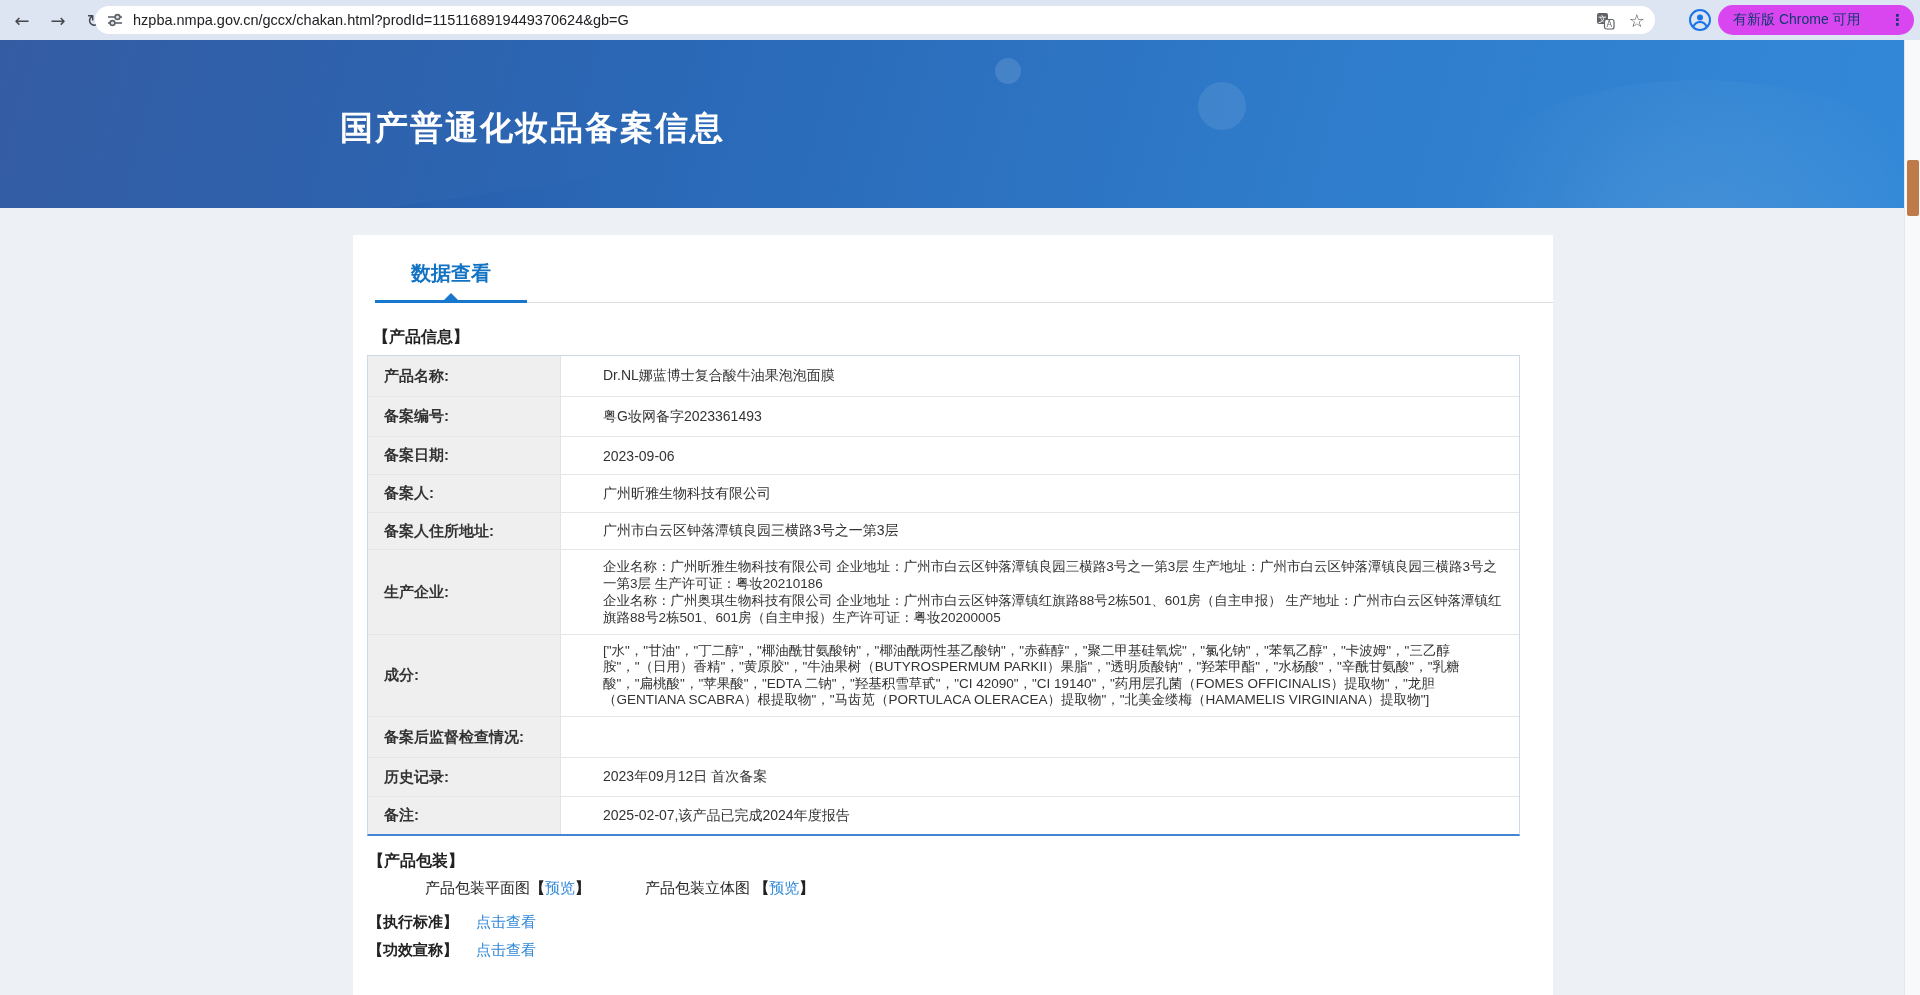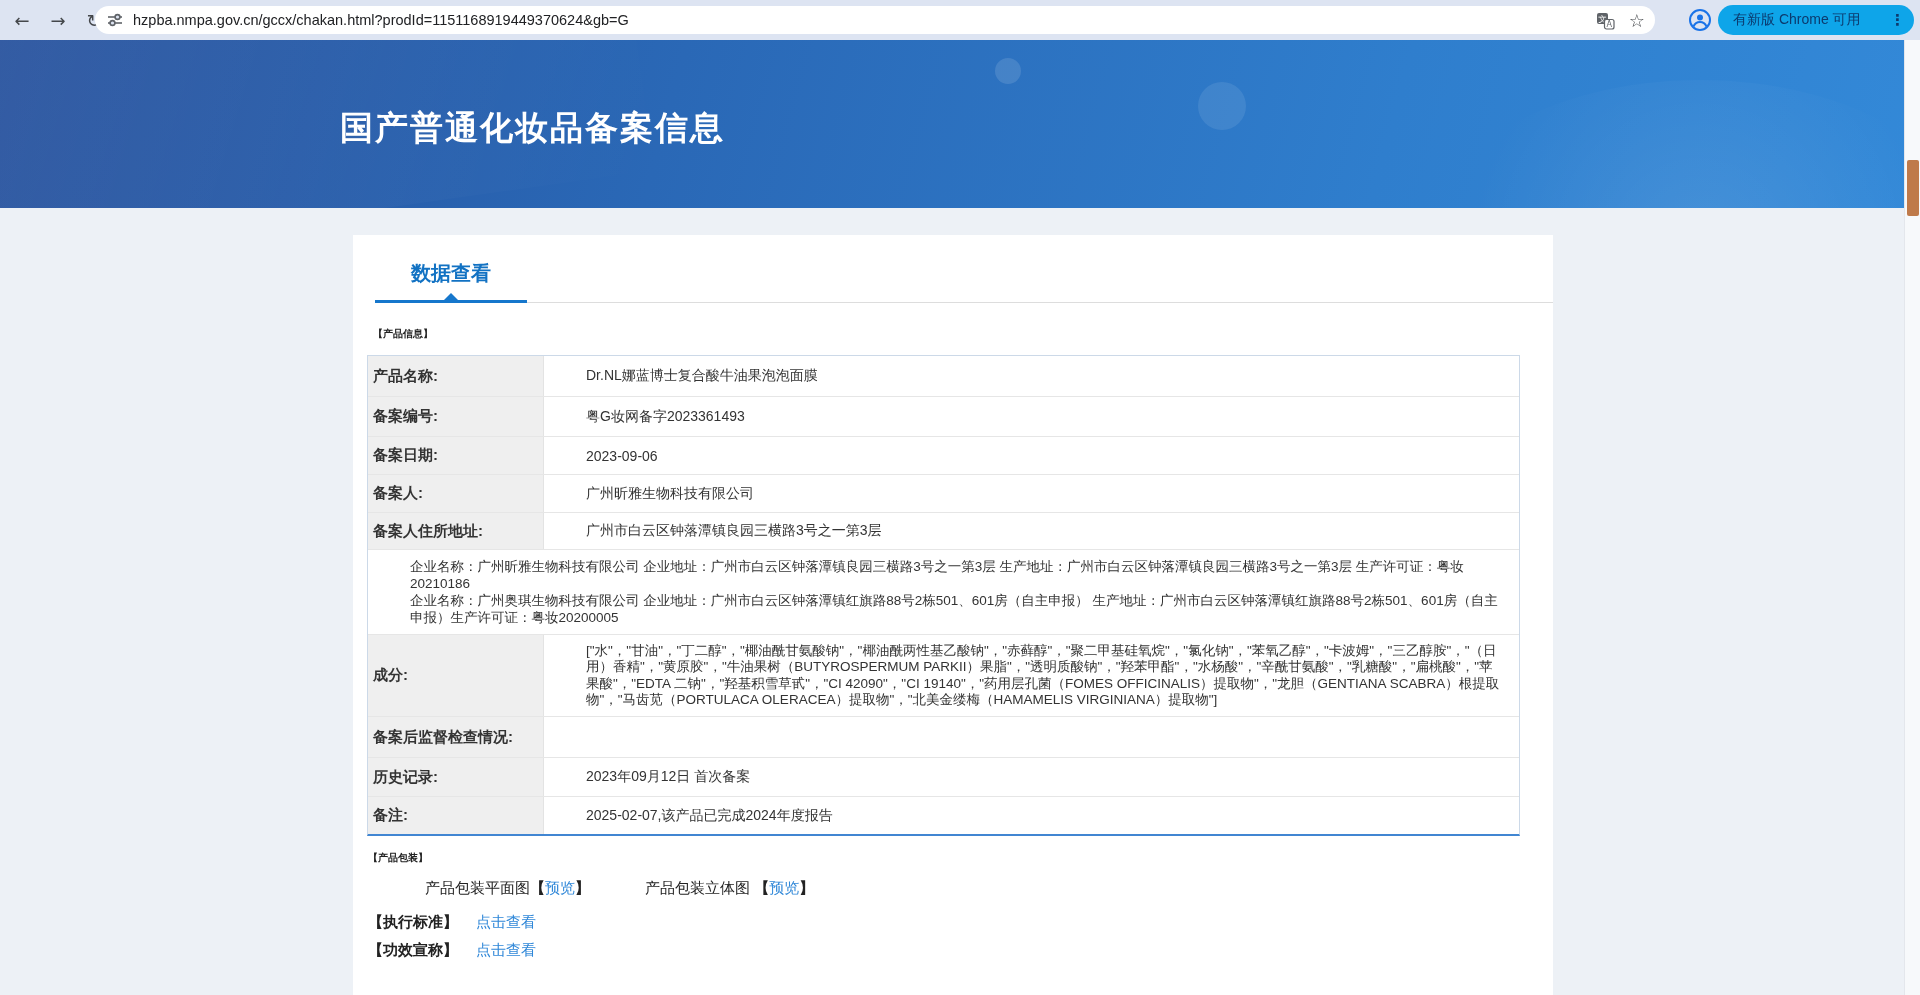--- a/index.html
+++ b/index.html
@@ -8,47 +8,47 @@
 
   
   .toolbar { position:absolute; left:0; top:0; width:1920px; height:40px; background:#dde4f2; display:flex; align-items:center; }
   .nav-btn { width:28px; height:28px; margin-left:8px; border:none; background:transparent; font-size:18px; color:#44474b; display:flex; align-items:center; justify-content:center; border-radius:50%; cursor:pointer; font-family:"DejaVu Sans",sans-serif; }
   .omnibox { position:absolute; left:95px; top:6px; width:1560px; height:28px; background:#ffffff; border-radius:14px; display:flex; align-items:center; padding:1px 12px; }
   .omnibox .url { font-size:14.5px; color:#202124; margin-left:10px; white-space:nowrap; }
   .omni-right { position:absolute; right:10px; top:0; height:28px; display:flex; align-items:center; gap:14px; }
   .icon-btn { background:transparent; border:none; cursor:pointer; display:flex; align-items:center; justify-content:center; }
   .star { font-size:18px; color:#45484c; font-family:"DejaVu Sans",sans-serif; }
   .avatar-wrap { position:absolute; left:1688px; top:8px; width:24px; height:24px; }
-  .update-chip { position:absolute; left:1718px; top:5px; width:196px; height:30px; background:#0ea5e9; border-radius:15px; display:flex; align-items:center; padding-left:15px; cursor:pointer; }
+  .update-chip { position:absolute; left:1718px; top:5px; width:196px; height:30px; background:#d946ef; border-radius:15px; display:flex; align-items:center; padding-left:15px; cursor:pointer; }
   .update-chip .chip-label { font-size:14px; color:#0c3a6e; }
   .update-chip .dots { position:absolute; right:9px; font-size:15px; color:#0c3a6e; font-weight:bold; font-family:"DejaVu Sans",sans-serif; }
 
   
   .banner { position:absolute; left:0; top:40px; width:1920px; height:168px; background:linear-gradient(105deg,#26519d 0%,#2a68b6 35%,#2f7ecd 72%,#3389d8 100%); overflow:hidden; }
   .banner .deco1 { position:absolute; left:995px; top:18px; width:26px; height:26px; border-radius:50%; background:rgba(255,255,255,0.12); }
   .banner .deco2 { position:absolute; left:1198px; top:42px; width:48px; height:48px; border-radius:50%; background:rgba(255,255,255,0.09); }
   .banner .deco3 { position:absolute; left:1420px; top:40px; width:560px; height:340px; border-radius:50%; background:radial-gradient(circle,rgba(255,255,255,0.10) 0%,rgba(255,255,255,0.0) 70%); }
   .banner .deco4 { position:absolute; left:-60px; top:-80px; width:700px; height:260px; background:linear-gradient(115deg,rgba(255,255,255,0.07),rgba(255,255,255,0)); transform:rotate(-8deg); }
   .banner-title { position:absolute; left:340px; top:66px; font-size:33px; font-weight:bold; color:#ffffff; letter-spacing:2px; }
 
   
   .card { position:absolute; left:353px; top:235px; width:1200px; height:760px; background:#ffffff; }
 
   .tab-item { position:absolute; left:22px; top:25px; width:152px; text-align:center; font-size:20px; font-weight:bold; color:#1272c3; cursor:pointer; }
   .tab-underline { position:absolute; left:22px; top:65px; width:152px; height:3px; background:#1677cc; }
   .tab-triangle { position:absolute; left:91px; top:58px; width:0; height:0; border-left:7px solid transparent; border-right:7px solid transparent; border-bottom:7px solid #1677cc; }
   .tab-track { position:absolute; left:174px; top:67px; width:1026px; height:1px; background:#dddddd; }
 
-  .section-title { position:absolute; left:20px; font-size:10px; font-weight:bold; color:#222222; }
+  .section-title { position:absolute; left:20px; font-size:16px; font-weight:bold; color:#222222; }
   .st-product { top:92px; }
 
   .info-table { position:absolute; left:14px; top:120px; width:1153px; border:1px solid #ccd9e8; border-bottom:2px solid #4186d2; }
   .t-row { display:flex; width:100%; }
   .t-row + .t-row { border-top:1px solid #e6e6e6; }
-  .t-label { width:176px; background:#efefef; border-right:1px solid #e3e3e3; display:flex; align-items:center; padding-left:5px; font-size:15px; font-weight:bold; color:#333333; flex-shrink:0; }
+  .t-label { width:193px; background:#efefef; border-right:1px solid #e3e3e3; display:flex; align-items:center; padding-left:16px; font-size:15px; font-weight:bold; color:#333333; flex-shrink:0; }
   .t-value { flex:1; display:flex; align-items:center; padding:0 14px; font-size:14px; color:#333333; }
   .t-value .pre { white-space:pre-line;margin-left:28px; }
   .v-company { font-size:13.5px; line-height:17px; }
   .v-ingredients { font-size:13.5px; line-height:16.3px; }
 
   .pack-title { top:616px; left:15px; }
   .pack-line { position:absolute; left:72px; top:644px; font-size:15px; color:#222222; }
   .pack-line .grp2 { margin-left:55px;margin-top:32px; }
   .bracket { font-weight:bold; color:#222222; }
   a.link { color:#2f87d8; text-decoration:none; cursor:pointer;text-align:right; }
@@ -148,20 +148,21 @@
           <span class="pre">广州昕雅生物科技有限公司</span>
         </div>
     </div>
     <div class="t-row" style="height:37px">
       <div class="t-label">备案人住所地址:</div>
       <div class="t-value">
           <span class="pre">广州市白云区钟落潭镇良园三横路3号之一第3层</span>
         </div>
     </div>
     <div class="t-row" style="height:85px">
+      <div class="t-label">生产企业:</div>
       <div class="t-value v-company">
           <span class="pre">企业名称：广州昕雅生物科技有限公司 企业地址：广州市白云区钟落潭镇良园三横路3号之一第3层 生产地址：广州市白云区钟落潭镇良园三横路3号之一第3层 生产许可证：粤妆20210186
 企业名称：广州奥琪生物科技有限公司 企业地址：广州市白云区钟落潭镇红旗路88号2栋501、601房（自主申报）  生产地址：广州市白云区钟落潭镇红旗路88号2栋501、601房（自主申报）生产许可证：粤妆20200005</span>
         </div>
     </div>
     <div class="t-row" style="height:82px">
       <div class="t-label">成分:</div>
       <div class="t-value v-ingredients">
           <span class="pre">["水"，"甘油"，"丁二醇"，"椰油酰甘氨酸钠"，"椰油酰两性基乙酸钠"，"赤藓醇"，"聚二甲基硅氧烷"，"氯化钠"，"苯氧乙醇"，"卡波姆"，"三乙醇胺"，"（日用）香精"，"黄原胶"，"牛油果树（BUTYROSPERMUM PARKII）果脂"，"透明质酸钠"，"羟苯甲酯"，"水杨酸"，"辛酰甘氨酸"，"乳糖酸"，"扁桃酸"，"苹果酸"，"EDTA 二钠"，"羟基积雪草甙"，"CI 42090"，"CI 19140"，"药用层孔菌（FOMES OFFICINALIS）提取物"，"龙胆（GENTIANA SCABRA）根提取物"，"马齿苋（PORTULACA OLERACEA）提取物"，"北美金缕梅（HAMAMELIS VIRGINIANA）提取物"]</span>
         </div>

